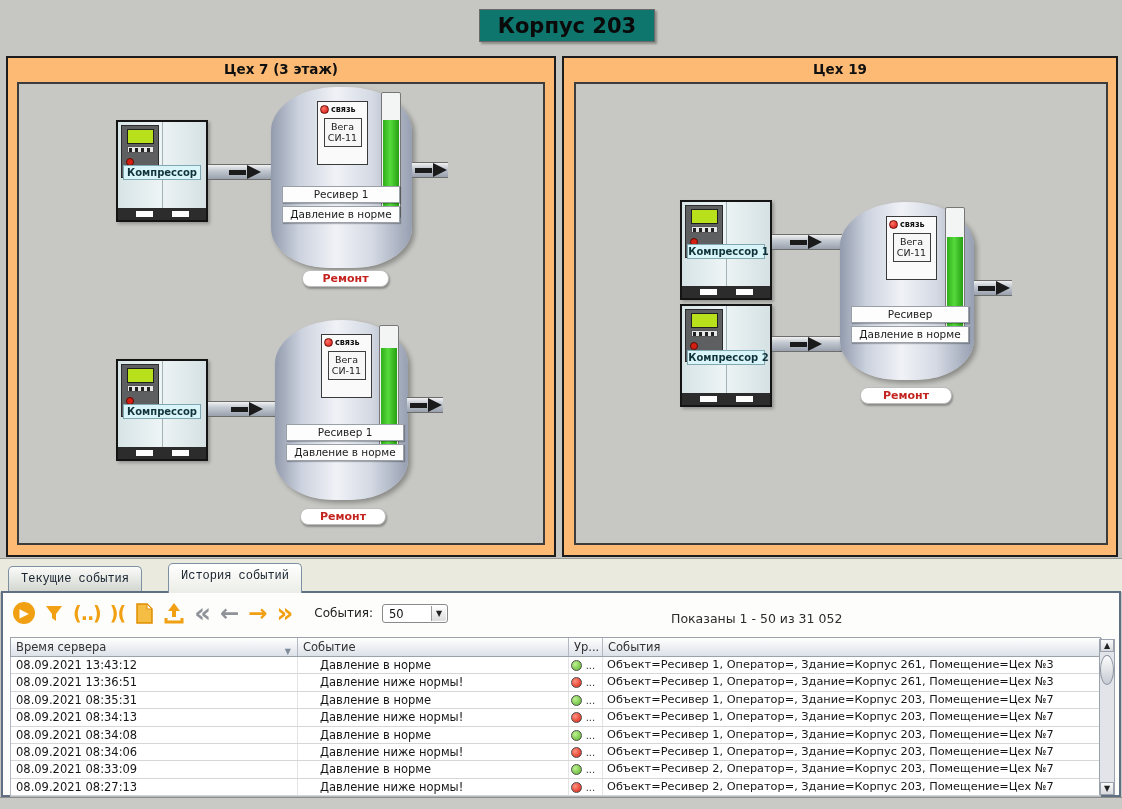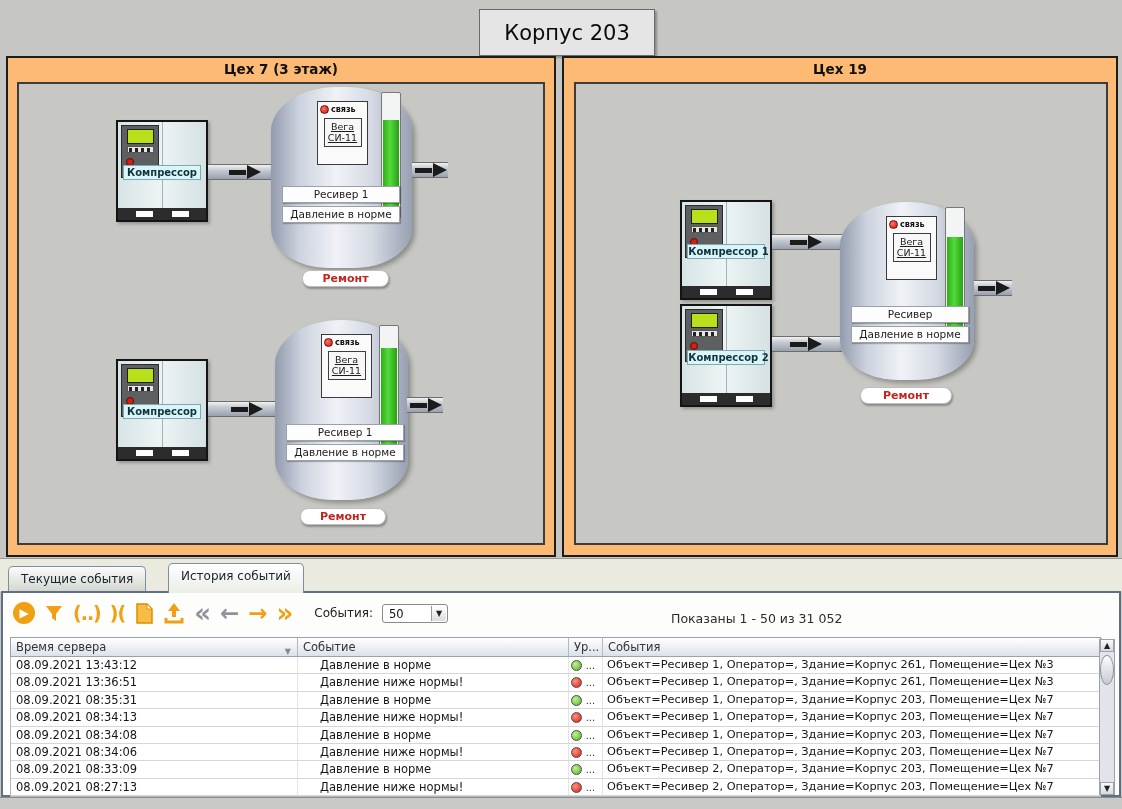--- a/index.html
+++ b/index.html
@@ -1,22 +1,22 @@
 <!DOCTYPE html>
 <html><head>
 <meta charset="utf-8">
 <style>
   * { margin:0; padding:0; box-sizing:border-box; }
   body { font-family:"DejaVu Sans","Liberation Sans",sans-serif; background:#9a9a96; }
   .page { position:relative; width:1122px; height:809px; background:#c6c6c2; overflow:hidden; }
 
   
-  .title-box { position:absolute; left:479px; top:9px; width:176px; height:47px; background:#e5e5e5;
+  .title-box { position:absolute; left:479px; top:9px; width:176px; height:33px; background:#0f766e;
     border:1px solid #6a6a6a; box-shadow:2px 2px 2px rgba(0,0,0,.3); display:flex; align-items:center;
-    justify-content:center; font-size:21px; font-weight:normal; color:#0a0a0a; }
+    justify-content:center; font-size:21px; font-weight:bold; color:#0a0a0a; }
   .groupbox { position:absolute; top:56px; height:501px; background:#fdba74; border:2px solid #1c1c1c; }
   .gb-left { left:6px; width:550px; }
   .gb-right { left:562px; width:556px; }
   .gb-title { text-align:center; font-size:13.5px; font-weight:bold; color:#101010; margin-top:3px; }
   .inner { position:absolute; top:24px; background:#c7c7c3; border:2px solid #3c3c3c; }
   .inner-left { left:9px; width:528px; height:463px; }
   .inner-right { left:10px; width:534px; height:463px; }
 
   
   .compressor { position:absolute; width:92px; height:102px; border:2px solid #141414;
@@ -43,31 +43,31 @@
 
   
   .tank { position:absolute; background:linear-gradient(90deg,#929bad 0%,#ccd2de 20%,#f0f2f7 46%,#d4d9e3 72%,#97a0b2 100%);
     border-radius:66px 66px 58px 58px / 44px 44px 40px 40px; box-shadow:3px 3px 5px rgba(0,0,0,.3); }
   .link-panel { position:absolute; left:46px; top:14px; width:51px; height:64px; background:#fafafa; border:1px solid #3a3a3a; }
   .link-row { display:flex; align-items:center; gap:2px; padding:3px 0 0 2px; }
   .link-dot { width:9px; height:9px; border-radius:50%; border:1px solid #6e0c06;
     background:radial-gradient(circle at 35% 35%,#ff7464,#cf0f0f); }
   .link-text { font-size:8px; font-weight:bold; color:#111; }
   .sensor-box { margin:4px auto 16px; width:38px; background:#f7f7f7; border:1px solid #3e3e3e;
-    text-align:center; font-size:9.5px; line-height:1.2; color:#1c1c1c; padding:2px 0;text-decoration:underline; }
+    text-align:center; font-size:9.5px; line-height:1.2; color:#1c1c1c; padding:2px 0; }
   .gauge { position:absolute; top:5px; width:20px; height:127px; background:#f3f5f5; border:1px solid #777; border-radius:2px; }
   .gauge-fill { position:absolute; left:1px; right:1px; bottom:1px;
     background:linear-gradient(90deg,#2fae18,#55da3c 45%,#27a012); }
   .tank-strip { position:absolute; left:11px; width:118px; height:17px; background:#fdfdfd; border:1px solid #9aa0a8;
     font-size:10.5px; text-align:center; line-height:15px; color:#1c1c1c; box-shadow:1px 1px 1px rgba(0,0,0,.25); white-space:nowrap; }
   .repair-btn { position:absolute; height:17px; background:#fff; border:1px solid #bdbdbd; border-radius:8px;
     color:#c42420; font-size:11px; font-weight:bold; text-align:center; line-height:15px; box-shadow:1px 2px 2px rgba(0,0,0,.3); }
 
   
-  .tabbar { position:absolute; left:0; top:558px; width:1122px; height:34px; background:#ebeadf; border-top:1px solid #9b9b97; }
+  .tabbar { position:absolute; left:0; top:558px; width:1122px; height:34px; background:#ebeadf; border-top:1px solid #9b9b97;font-family:Liberation Mono, monospace; }
   .tab { position:absolute; height:25px; border:1px solid #7d8fa3; border-bottom:none; border-radius:5px 5px 0 0;
     background:linear-gradient(#fbfbfa,#d3d7d0); font-size:12px; color:#17222e; padding:0 12px; line-height:24px; cursor:default; }
   .tab-inactive { left:8px; top:7px; }
   .tab-active { left:168px; top:4px; height:30px; background:linear-gradient(#ffffff,#ebede6); z-index:3; }
 
   
   .bottom-panel { position:absolute; left:1px; top:591px; width:1120px; height:206px; background:#fdfdfb;
     border:2px solid #5f7084; }
   .toolbar { position:absolute; left:10px; top:6px; height:28px; display:flex; align-items:center; gap:9px; }
   .tbtn { display:flex; align-items:center; justify-content:center; height:26px; cursor:default; }

